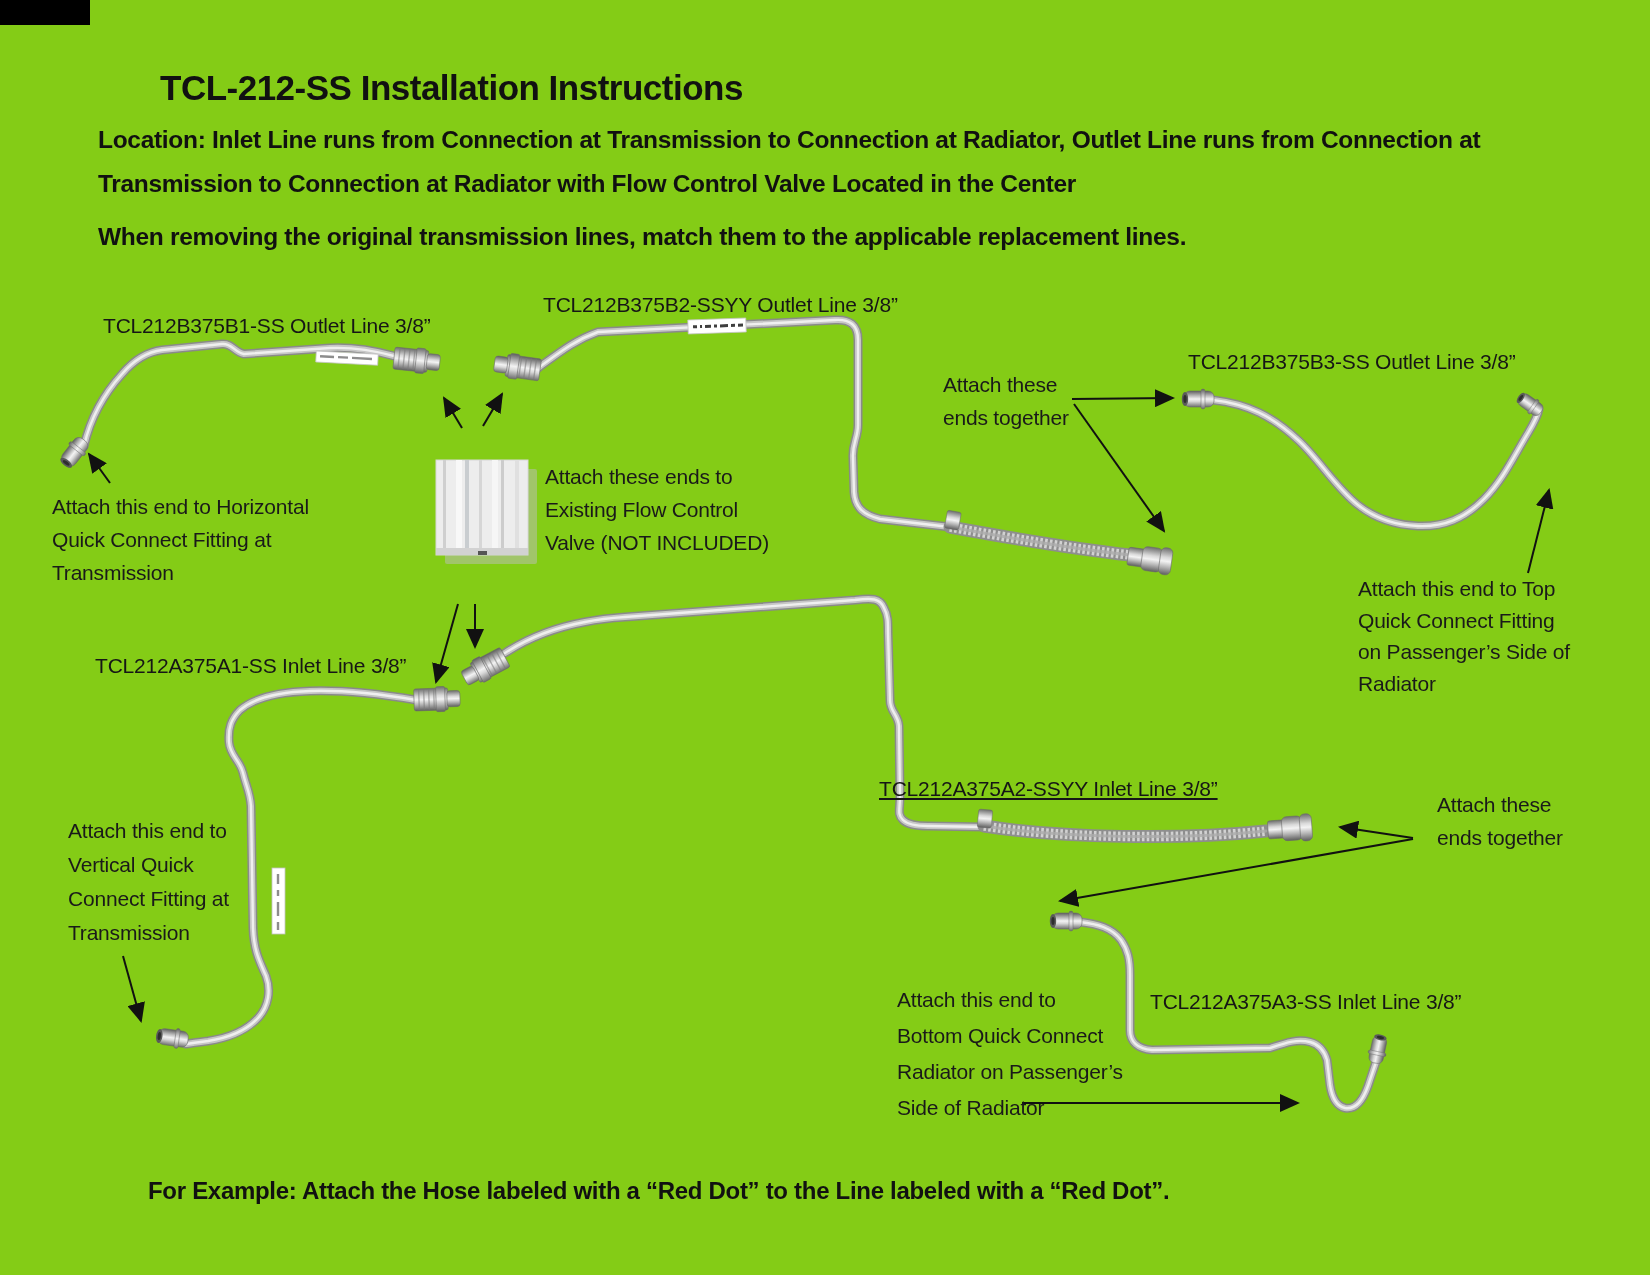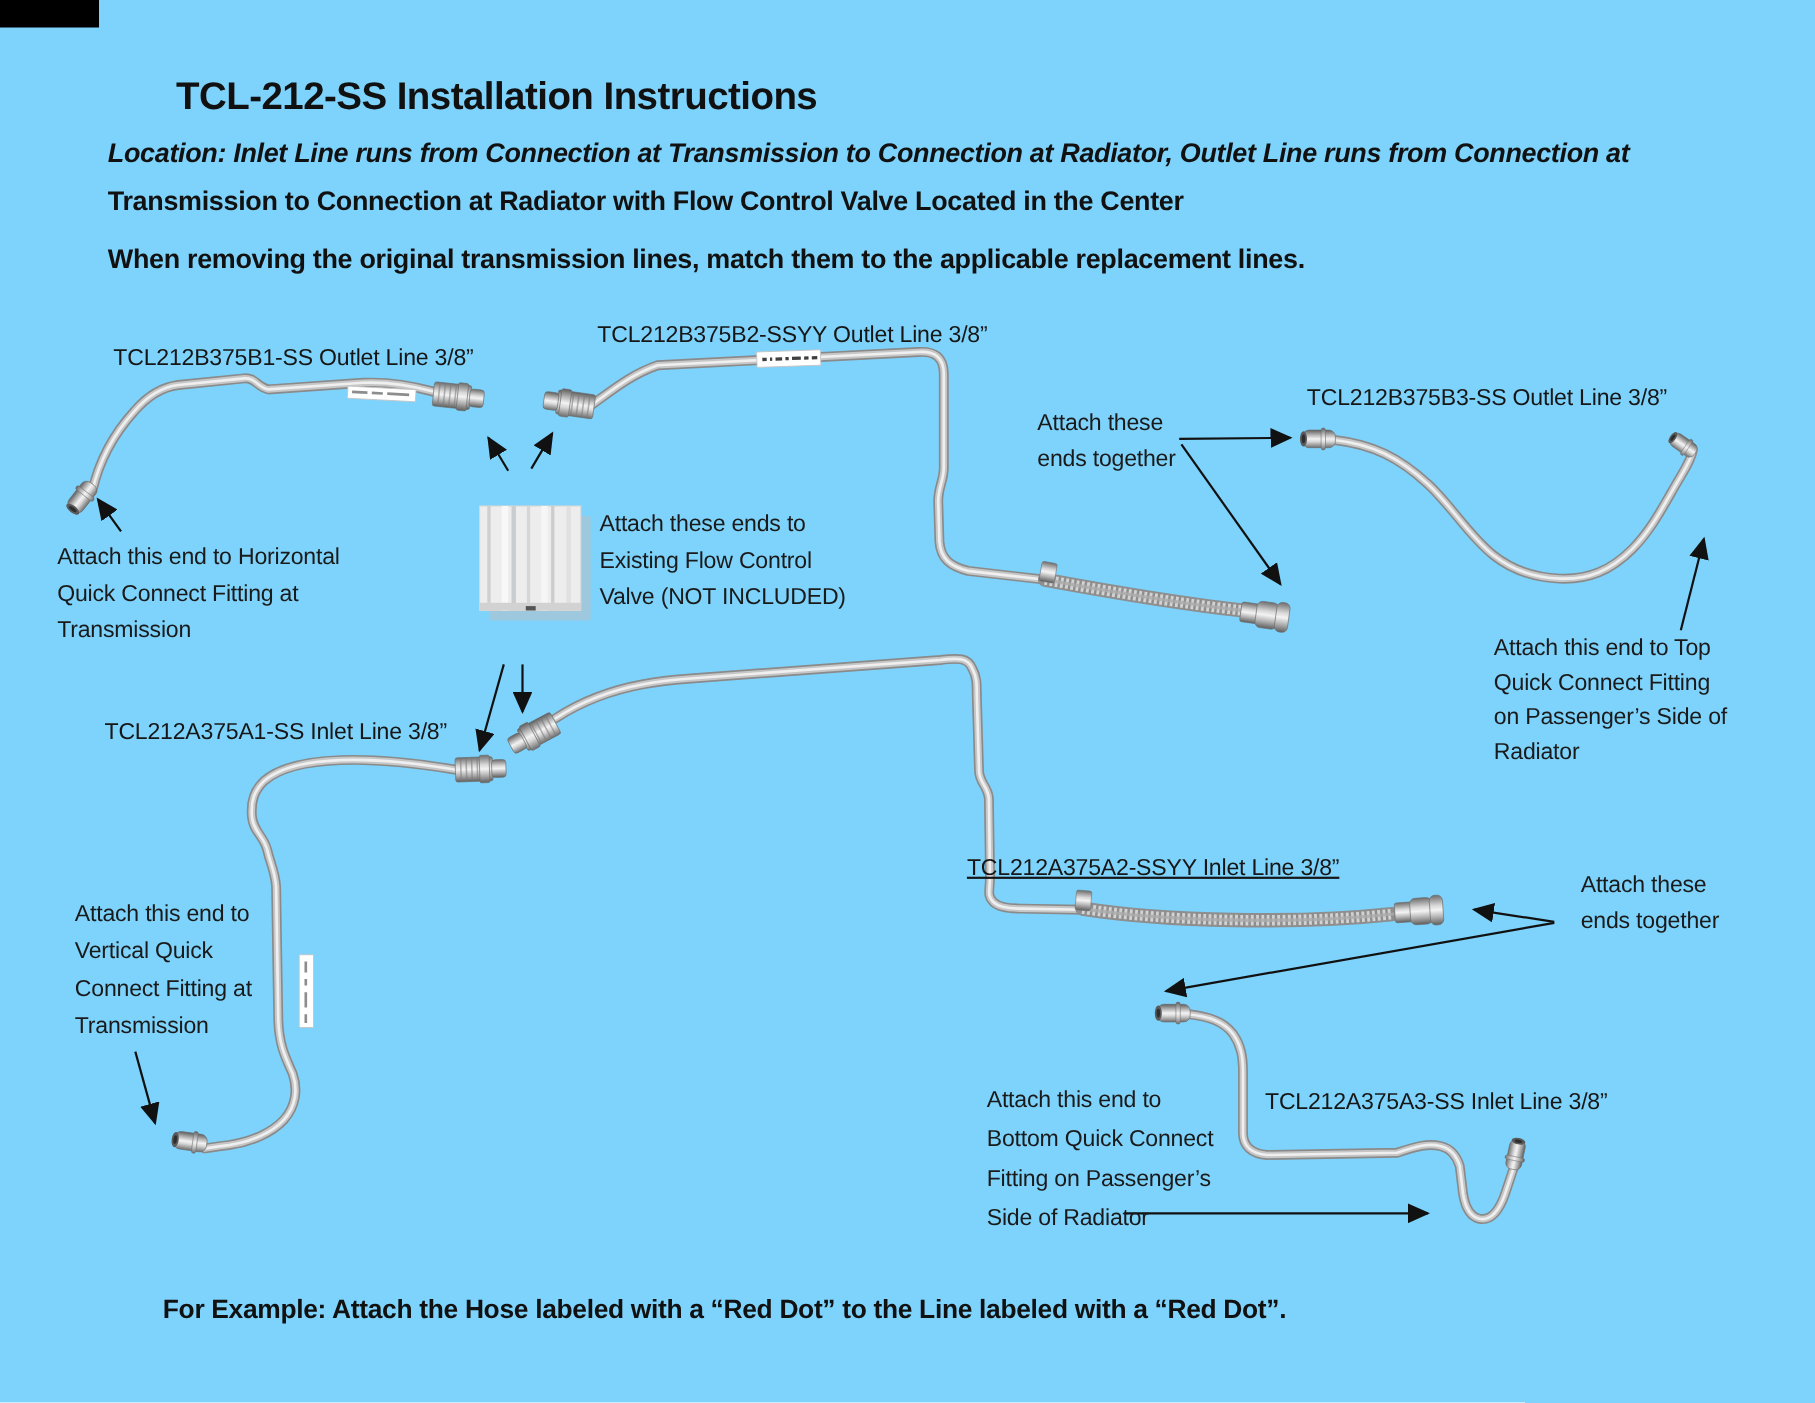--- a/index.html
+++ b/index.html
@@ -1,16 +1,16 @@
 <!DOCTYPE html>
 <html><head>
 <meta charset="utf-8">
 <style>
   html,body{margin:0;padding:0;background:#fff;}
-  .page{position:relative;width:1650px;height:1275px;background:#7dd3fc;
+  .page{position:relative;width:1650px;height:1275px;background:#84cc16;
         font-family:"Liberation Sans",sans-serif;color:#111;overflow:hidden;}
   .abs{position:absolute;white-space:nowrap;}
   .corner-mark{position:absolute;left:0;top:0;width:90px;height:25px;background:#000;}
   .title{font-size:35px;font-weight:bold;letter-spacing:-0.5px;}
   .lead{font-size:24.5px;font-weight:bold;letter-spacing:-0.3px;}
   .plabel{font-size:21px;letter-spacing:-0.2px;color:#161616;}
   .ann{font-size:21px;letter-spacing:-0.2px;color:#1a1a1a;}
   .ann div{white-space:nowrap;}
   .lh33 div{line-height:33px;}
   .lh31 div{line-height:31.5px;margin-left:48px;}
@@ -162,21 +162,21 @@
       <line x1="1413" y1="839" x2="1060" y2="901" marker-end="url(#ah)"></line>
       <line x1="123" y1="956" x2="141" y2="1021" marker-end="url(#ah)"></line>
       <line x1="1022" y1="1103" x2="1298" y2="1103" marker-end="url(#ah)"></line>
     </g>
   </svg>
 
   <div class="corner-mark"></div>
 
   <div class="abs title" style="left:160px;top:68px;">TCL-212-SS Installation Instructions</div>
 
-  <div class="abs lead" style="left:98px;top:126px;font-style:italic;">Location: Inlet Line runs from Connection at Transmission to Connection at Radiator, Outlet Line runs from Connection at</div>
+  <div class="abs lead" style="left:98px;top:126px;">Location: Inlet Line runs from Connection at Transmission to Connection at Radiator, Outlet Line runs from Connection at</div>
   <div class="abs lead" style="left:98px;top:170px;">Transmission to Connection at Radiator with Flow Control Valve Located in the Center</div>
   <div class="abs lead" style="left:98px;top:223px;">When removing the original transmission lines, match them to the applicable replacement lines.</div>
 
   <div class="abs plabel" style="left:103px;top:314px;">TCL212B375B1-SS Outlet Line 3/8”</div>
   <div class="abs plabel" style="left:543px;top:293px;">TCL212B375B2-SSYY Outlet Line 3/8”</div>
   <div class="abs plabel" style="left:1188px;top:350px;">TCL212B375B3-SS Outlet Line 3/8”</div>
   <div class="abs plabel" style="left:95px;top:654px;">TCL212A375A1-SS Inlet Line 3/8”</div>
   <div class="abs plabel" style="left:879px;top:777px;text-decoration:underline;">TCL212A375A2-SSYY Inlet Line 3/8”</div>
   <div class="abs plabel" style="left:1150px;top:990px;">TCL212A375A3-SS Inlet Line 3/8”</div>
 
@@ -212,19 +212,19 @@
   <div class="abs ann lh34" style="left:68px;top:814px;">
     <div>Attach this end to</div>
     <div>Vertical Quick</div>
     <div>Connect Fitting at</div>
     <div>Transmission</div>
   </div>
 
   <div class="abs ann lh36" style="left:897px;top:982px;">
     <div>Attach this end to</div>
     <div>Bottom Quick Connect</div>
-    <div>Fitting on Passenger’s</div>
+    <div>Radiator on Passenger’s</div>
     <div>Side of Radiator</div>
   </div>
 
   <div class="abs note" style="left:148px;top:1177px;">For Example: Attach the Hose labeled with a “Red Dot” to the Line labeled with a “Red Dot”.</div>
 
 </div>
 
 </body></html>

